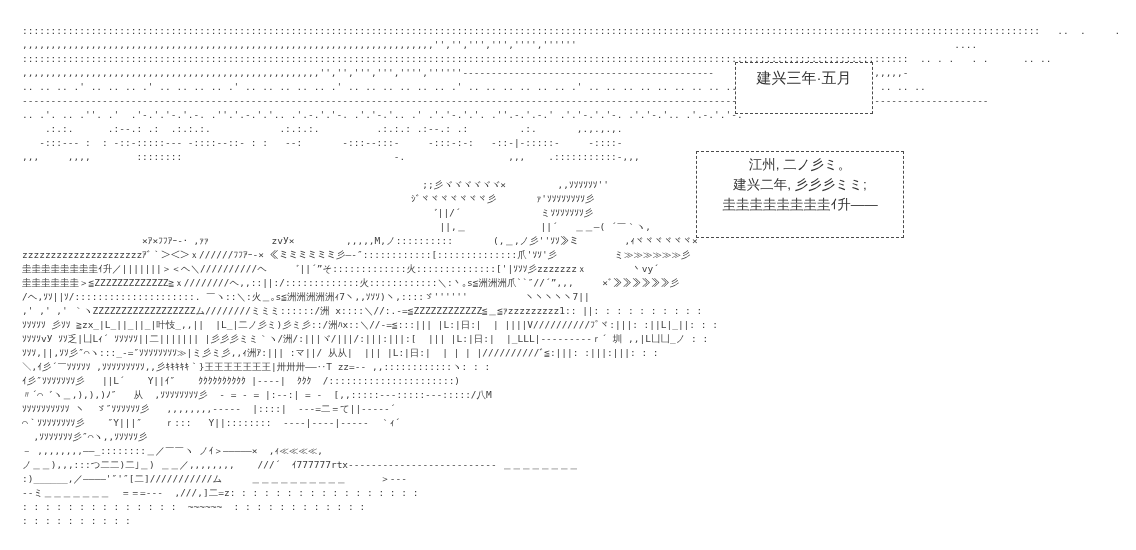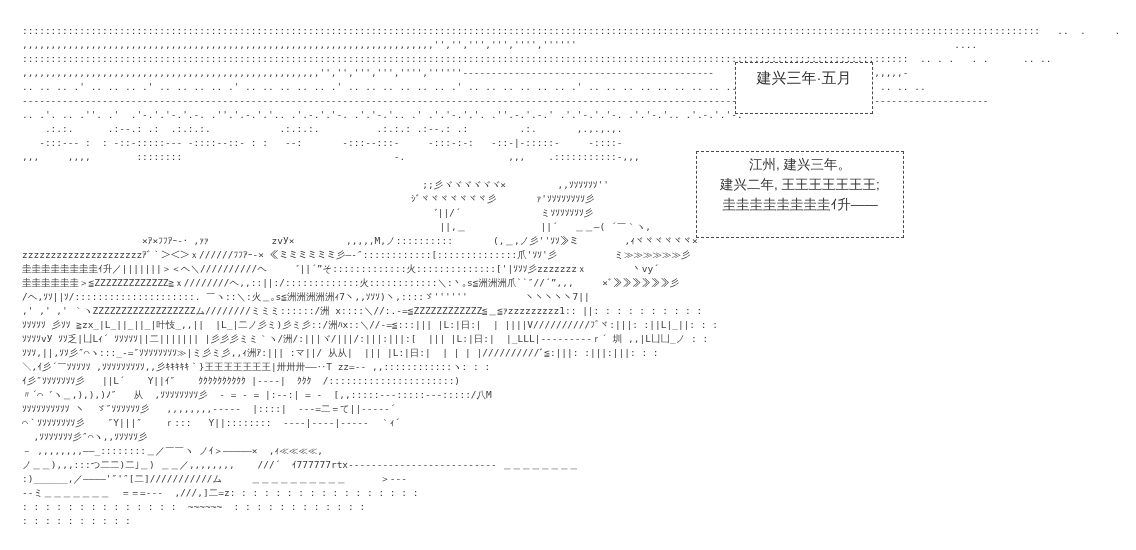--- a/index.html
+++ b/index.html
@@ -89,18 +89,18 @@
 :)______,／――――'″'″[二]///////////ム     ＿＿＿＿＿＿＿＿＿＿      ＞---
 --ミ＿＿＿＿＿＿＿  ＝＝=---  ,///,]二=z: : : : : : : : : : : : : : : : :
 : : : : : : : : : : : : : :  ~~~~~~  : : : : : : : : : : : :
 : : : : : : : : : :</pre>
 
   <div class="box box-title">
     <div>建兴三年·五月</div>
   </div>
 
   <div class="box box-narration">
-    <div>江州, 建兴三年。</div>
-    <div>建兴二年, 王王王王王王王;</div>
+    <div>江州, 二ノ彡ミ。</div>
+    <div>建兴二年, 彡彡彡ミミ;</div>
     <div>圭圭圭圭圭圭圭圭ｲ升——</div>
   </div>
 
 </div>
 
 </body></html>

